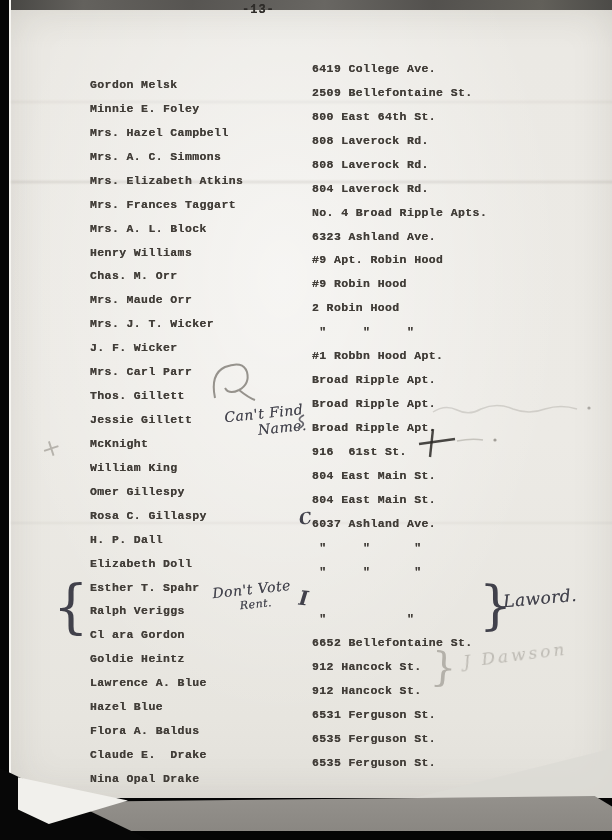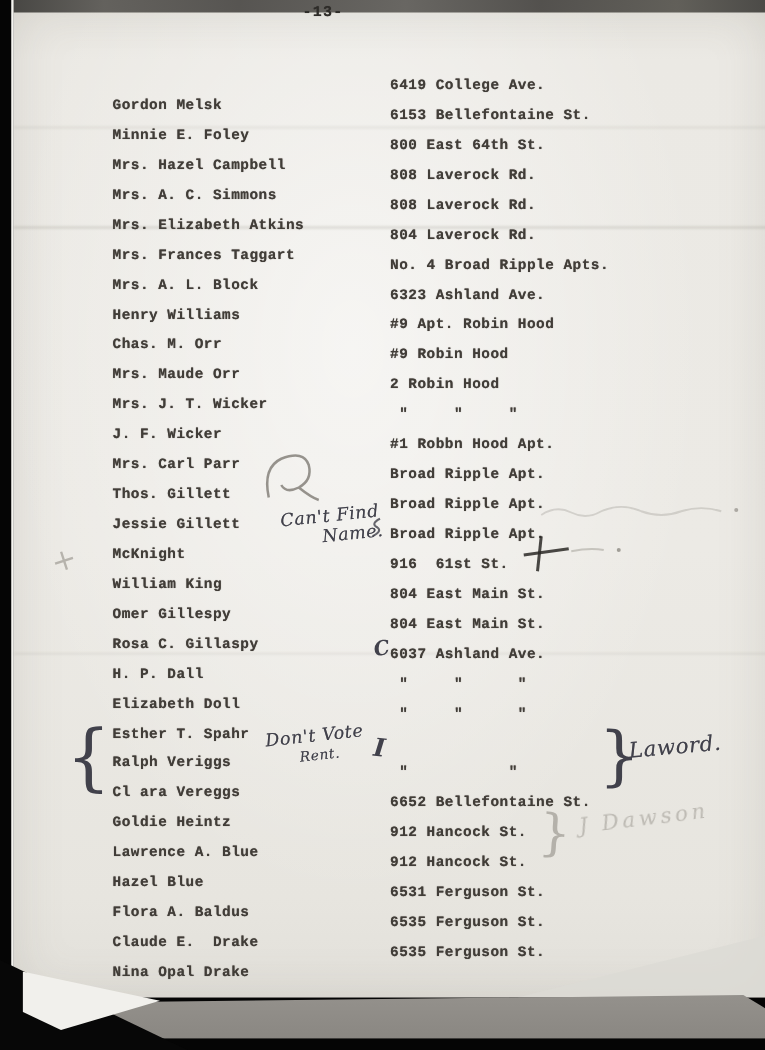--- a/index.html
+++ b/index.html
@@ -51,21 +51,21 @@
 
     <div id="pagenum">-13-</div>
 
     <div id="rows">
         <div class="row" style="top: 0px;">
           <span class="nm">Gordon Melsk</span>
           <span class="ad">6419 College Ave.</span>
         </div>
         <div class="row" style="top: 23.93px;">
           <span class="nm">Minnie E. Foley</span>
-          <span class="ad">6153 Bellefontaine St.</span>
+          <span class="ad">2509 Bellefontaine St.</span>
         </div>
         <div class="row" style="top: 47.86px;">
           <span class="nm">Mrs. Hazel Campbell</span>
           <span class="ad">800 East 64th St.</span>
         </div>
         <div class="row" style="top: 71.79px;">
           <span class="nm">Mrs. A. C. Simmons</span>
           <span class="ad">808 Laverock Rd.</span>
         </div>
         <div class="row" style="top: 95.72px;">
@@ -137,21 +137,21 @@
           <span class="ad"> "     "      "</span>
         </div>
         <div class="row" style="top: 502.53px;">
           <span class="nm">Esther T. Spahr</span>
           <span class="ad"> "     "      "</span>
         </div>
         <div class="row" style="top: 526.46px;">
           <span class="nm">Ralph Veriggs</span>
         </div>
         <div class="row" style="top: 550.39px;">
-          <span class="nm">Cl ara Vereggs</span>
+          <span class="nm">Cl ara Gordon</span>
           <span class="ad"> "           "</span>
         </div>
         <div class="row" style="top: 574.32px;">
           <span class="nm">Goldie Heintz</span>
           <span class="ad">6652 Bellefontaine St.</span>
         </div>
         <div class="row" style="top: 598.25px;">
           <span class="nm">Lawrence A. Blue</span>
           <span class="ad">912 Hancock St.</span>
         </div>

